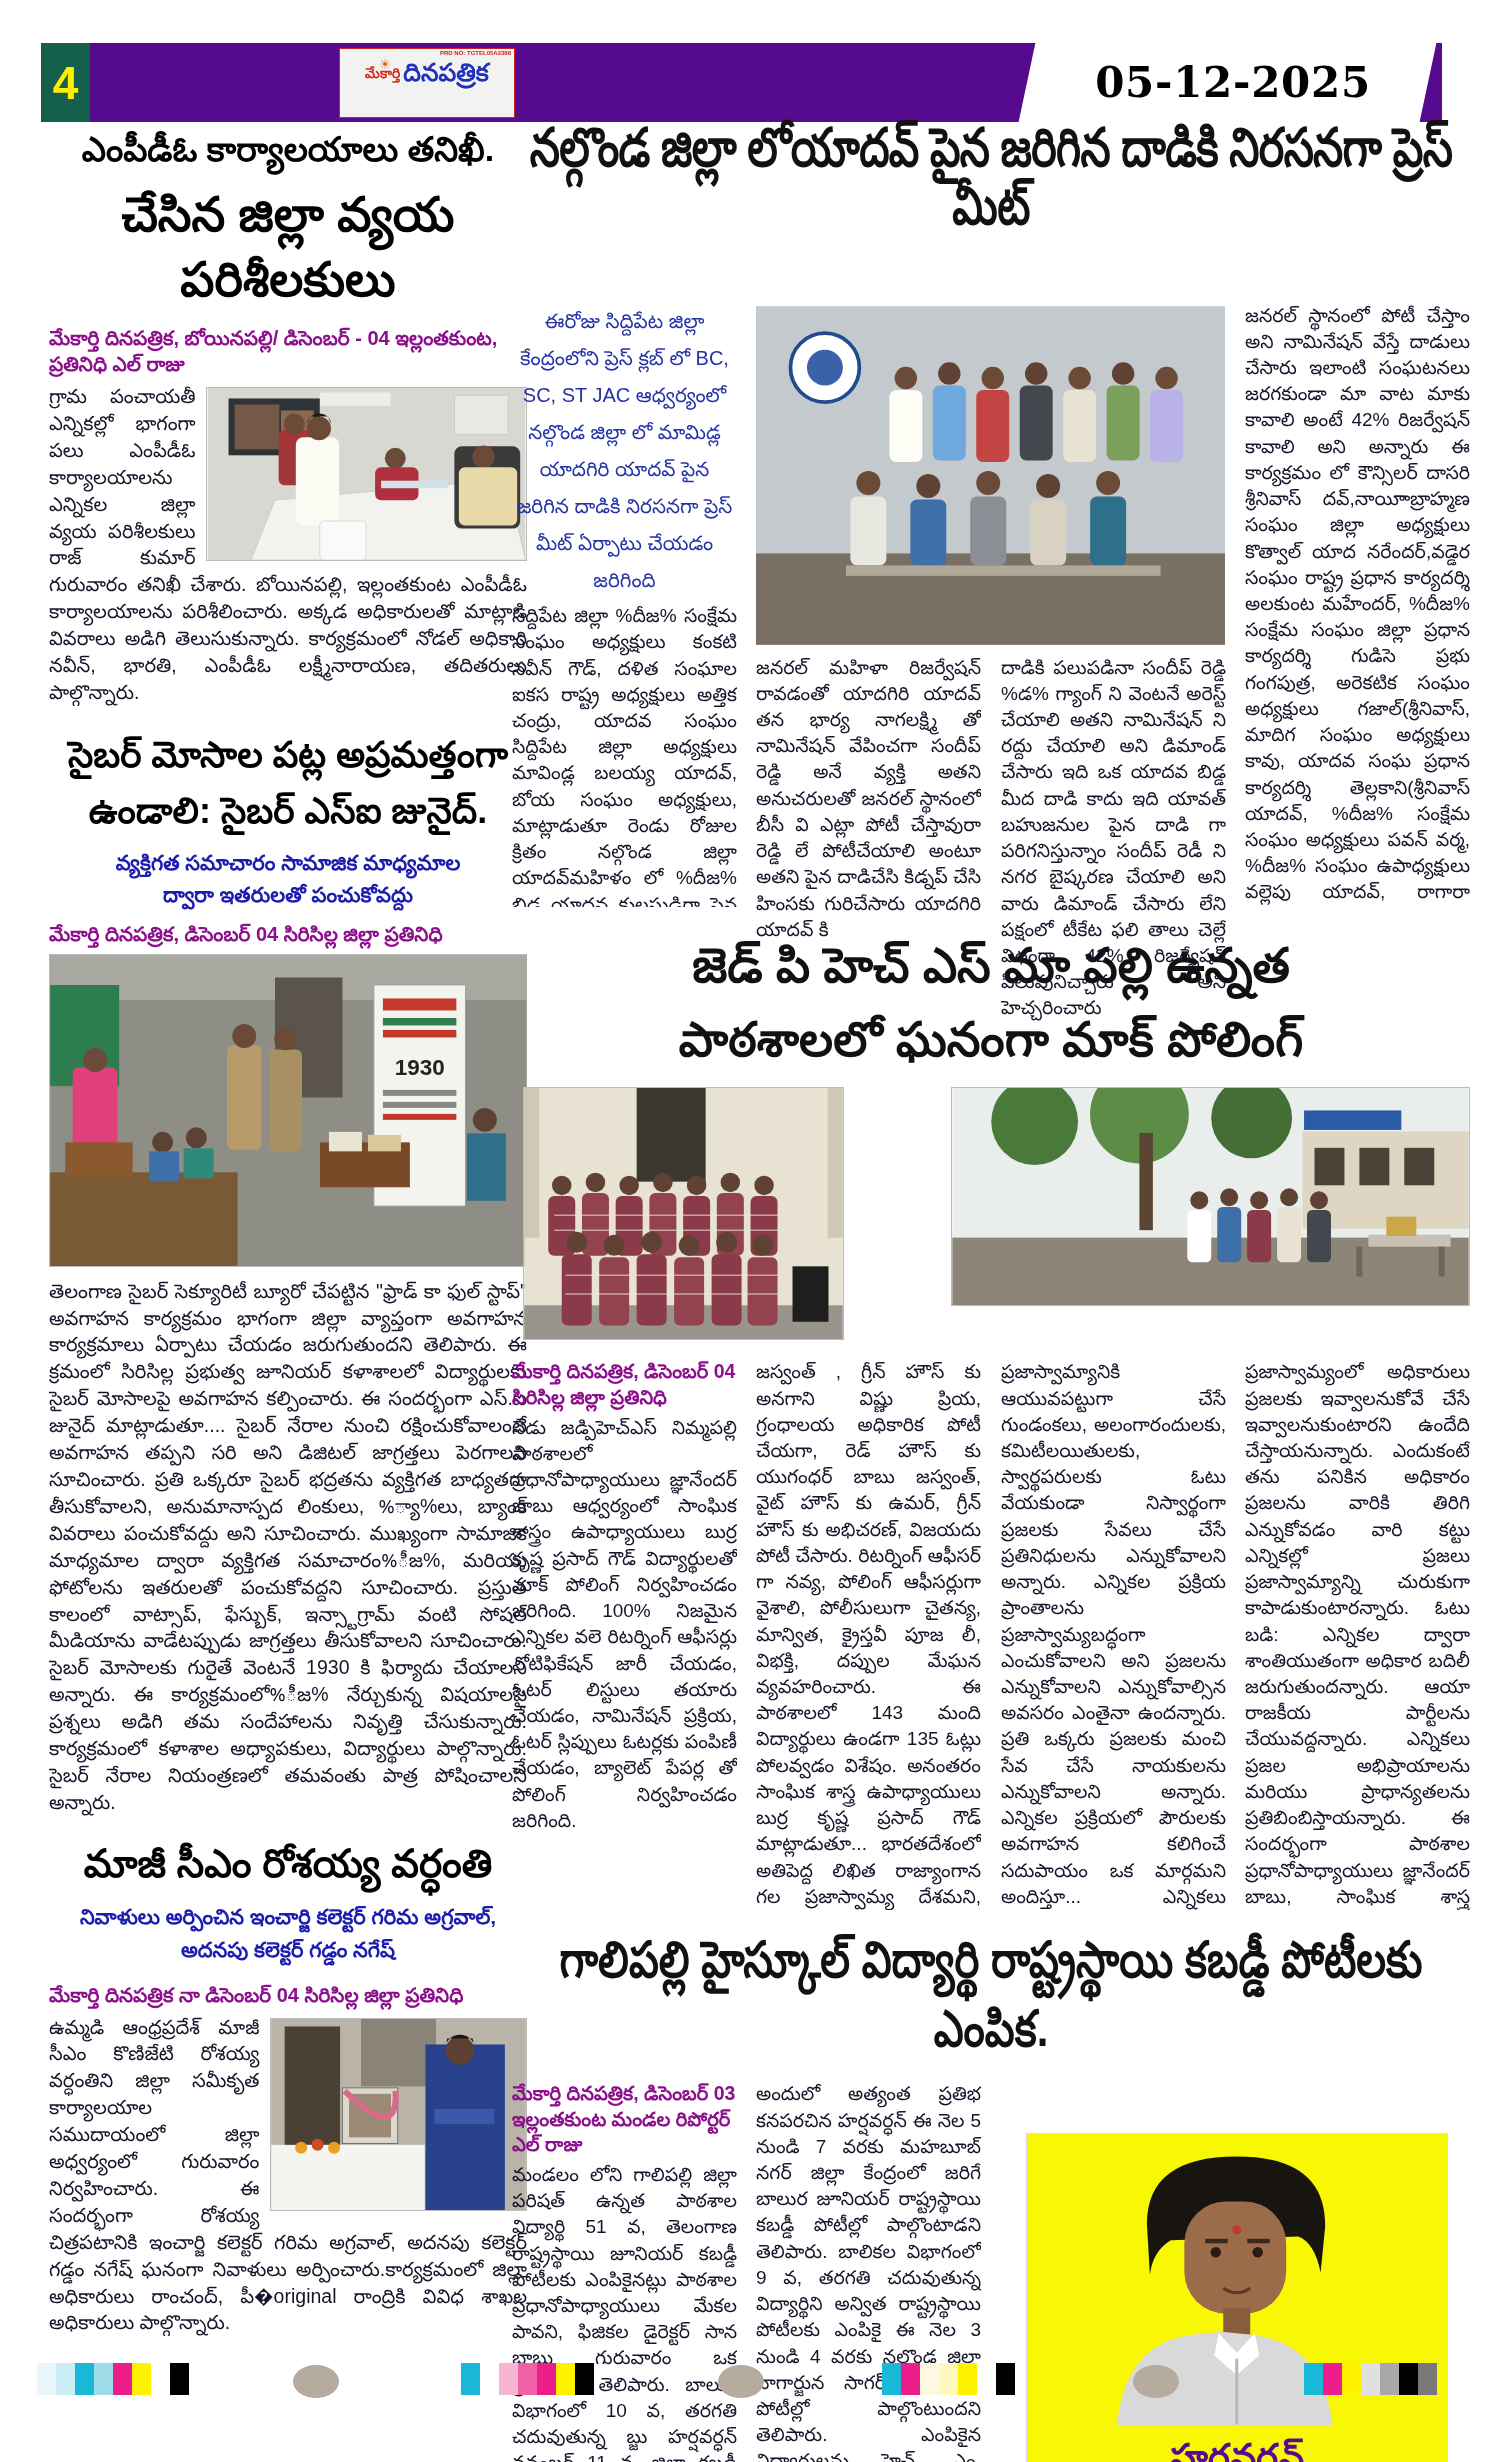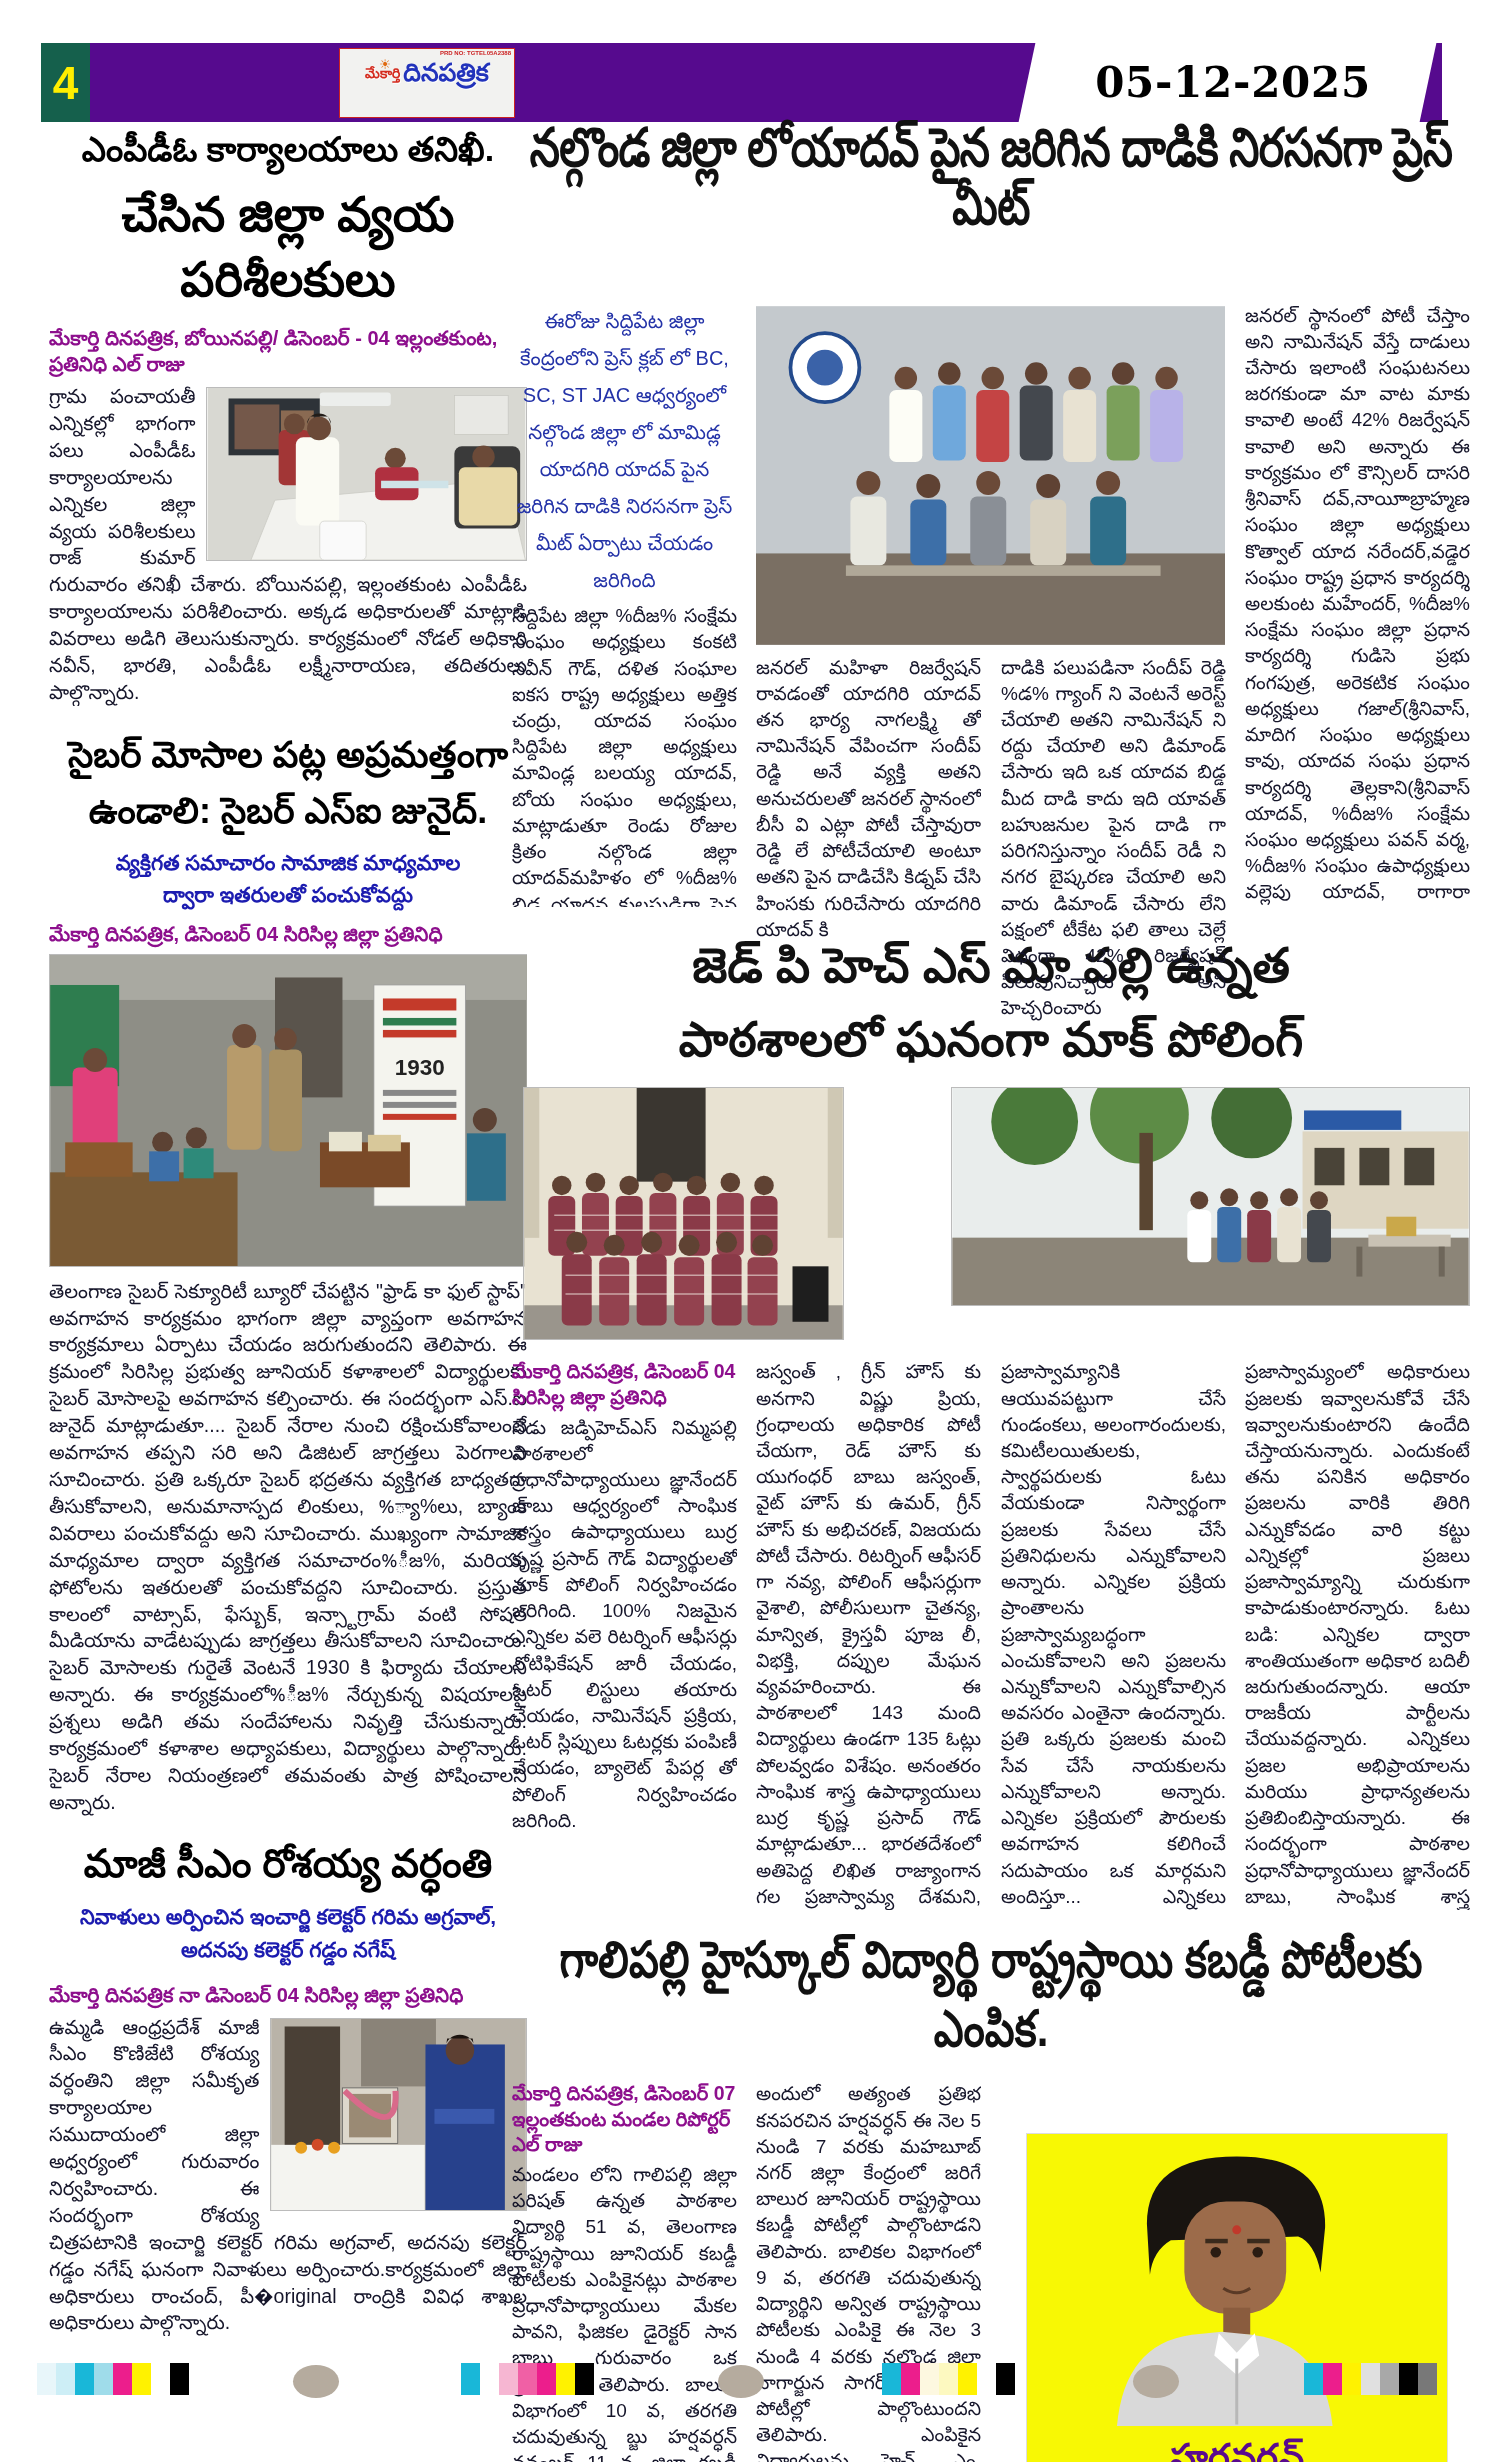--- a/index.html
+++ b/index.html
@@ -327,21 +327,21 @@
         <div class="body-txt" style="font-size:19px;">ప్రజాస్వామ్యానికి ఆయువపట్టుగా చేసే గుండంకలు, అలంగారందులకు, కమిటీలయితులకు, స్వార్థపరులకు ఓటు వేయకుండా నిస్వార్థంగా ప్రజలకు సేవలు చేసే ప్రతినిధులను ఎన్నుకోవాలని అన్నారు. ఎన్నికల ప్రక్రియ ప్రాంతాలను ప్రజాస్వామ్యబద్ధంగా ఎంచుకోవాలని అని ప్రజలను ఎన్నుకోవాలని ఎన్నుకోవాల్సిన అవసరం ఎంతైనా ఉందన్నారు. ప్రతి ఒక్కరు ప్రజలకు మంచి సేవ చేసే నాయకులను ఎన్నుకోవాలని అన్నారు. ఎన్నికల ప్రక్రియలో పౌరులకు అవగాహన కలిగించే సదుపాయం ఒక మార్గమని అందిస్తూ... ఎన్నికలు ప్రజాస్వామ్యంలో ఒక మార్గం మన్నారు. ఎన్నికలు</div>
       </div>
       <div class="pcol" style="left:733px;height:551px;">
         <div class="body-txt" style="font-size:19px;">ప్రజాస్వామ్యంలో అధికారులు ప్రజలకు ఇవ్వాలనుకోవే చేసే ఇవ్వాలనుకుంటారని ఉందేది చేస్తాయనున్నారు. ఎందుకంటే తను పనికిన అధికారం ప్రజలను వారికి తిరిగి ఎన్నుకోవడం వారి కట్టు ఎన్నికల్లో ప్రజలు ప్రజాస్వామ్యాన్ని చురుకుగా కాపాడుకుంటారన్నారు. ఓటు బడి: ఎన్నికల ద్వారా శాంతియుతంగా అధికార బదిలీ జరుగుతుందన్నారు. ఆయా రాజకీయ పార్టీలను చేయువద్దన్నారు. ఎన్నికలు ప్రజల అభిప్రాయాలను మరియు ప్రాధాన్యతలను ప్రతిబింబిస్తాయన్నారు. ఈ సందర్భంగా పాఠశాల ప్రధానోపాధ్యాయులు జ్ఞానేందర్ బాబు, సాంఘిక శాస్త్ర ఉపాధ్యాయులు బుర్ర కృష్ణ ప్రసాద్ గౌడ్, సీఎంతో ఉపాధ్యాయులు ఎన్నికల నిర్వాహక బృందం, విద్యార్థులు పాల్గొన్నారు.</div>
       </div>
     </div>
 
     <div class="kab-head">గాలిపల్లి హైస్కూల్ విద్యార్థి రాష్ట్రస్థాయి కబడ్డీ పోటీలకు ఎంపిక.</div>
     <div class="kab-area">
       <div class="pcol" style="left:0;height:480px;">
-        <div class="byline" style="font-size:19.5px;">మేకార్తి దినపత్రిక, డిసెంబర్ 07 ఇల్లంతకుంట మండల రిపోర్టర్  ఎల్ రాజు</div>
+        <div class="byline" style="font-size:19.5px;">మేకార్తి దినపత్రిక, డిసెంబర్ 03 ఇల్లంతకుంట మండల రిపోర్టర్  ఎల్ రాజు</div>
         <div class="body-txt" style="margin-top:4.5px;font-size:19px;">మండలం లోని గాలిపల్లి జిల్లా పరిషత్ ఉన్నత పాఠశాల విద్యార్థి 51 వ, తెలంగాణ రాష్ట్రస్థాయి జూనియర్ కబడ్డీ పోటీలకు ఎంపికైనట్లు పాఠశాల ప్రధానోపాధ్యాయులు మేకల పావని, ఫిజికల డైరెక్టర్ సాన బాబు గురువారం ఒక ప్రకటనలో తెలిపారు. బాలుర విభాగంలో 10 వ, తరగతి చదువుతున్న బ్జు హర్షవర్ధన్ నవంబర్ 11 న, జిల్లా కబడ్డీ అసోసియేషన్ వారి ఆధ్వర్యంలో ఈ తరం యువజన సంఘం వారు ఉన్నత పాఠశాలలో నిర్వహించిన గాలిపల్లి జిల్లా స్థాయి బాల బాలికల జూనియర్ కబడ్డీ పోటీలు నిర్వహించారు.  1</div>
       </div>
       <div class="pcol" style="left:244px;height:480px;">
         <div class="body-txt" style="font-size:19px;">అందులో అత్యంత ప్రతిభ కనపరచిన హర్షవర్ధన్ ఈ నెల 5 నుండి 7 వరకు మహబూబ్ నగర్ జిల్లా కేంద్రంలో జరిగే బాలుర జూనియర్ రాష్ట్రస్థాయి కబడ్డీ పోటీల్లో పాల్గొంటాడని తెలిపారు. బాలికల విభాగంలో 9 వ, తరగతి చదువుతున్న విద్యార్థిని అన్విత రాష్ట్రస్థాయి పోటీలకు ఎంపికై ఈ నెల 3 నుండి 4 వరకు నల్గొండ జిల్లా నాగార్జున సాగర్ లో జరిగే పోటీల్లో పాల్గొంటుందని తెలిపారు. ఎంపికైన విద్యార్థులను హెచ్. ఎం. పావని, అమ్మ ఆధ్వర్యంలో కమిటి చైర్మన్ సభ్యులు, శ్రీనివాస్, ఈ తరం యువజన సంఘం సభ్యులు, ఉపాధ్యాయులు తదితరులు అభినందించారు.</div>
       </div>
       <div class="kab-card">
         <svg class="photo" width="418" height="292" viewBox="0 0 558 390">
           <rect width="558" height="390" fill="#f8f804"></rect>
           <path d="M160,120 q0,-90 120,-90 q120,0 118,95 l-6,60 q-8,-40 -30,-48 l-170,5 q-24,14 -28,46 z" fill="#181410"></path>
           <rect x="210" y="90" width="136" height="150" rx="56" fill="#9c6b4a"></rect>

